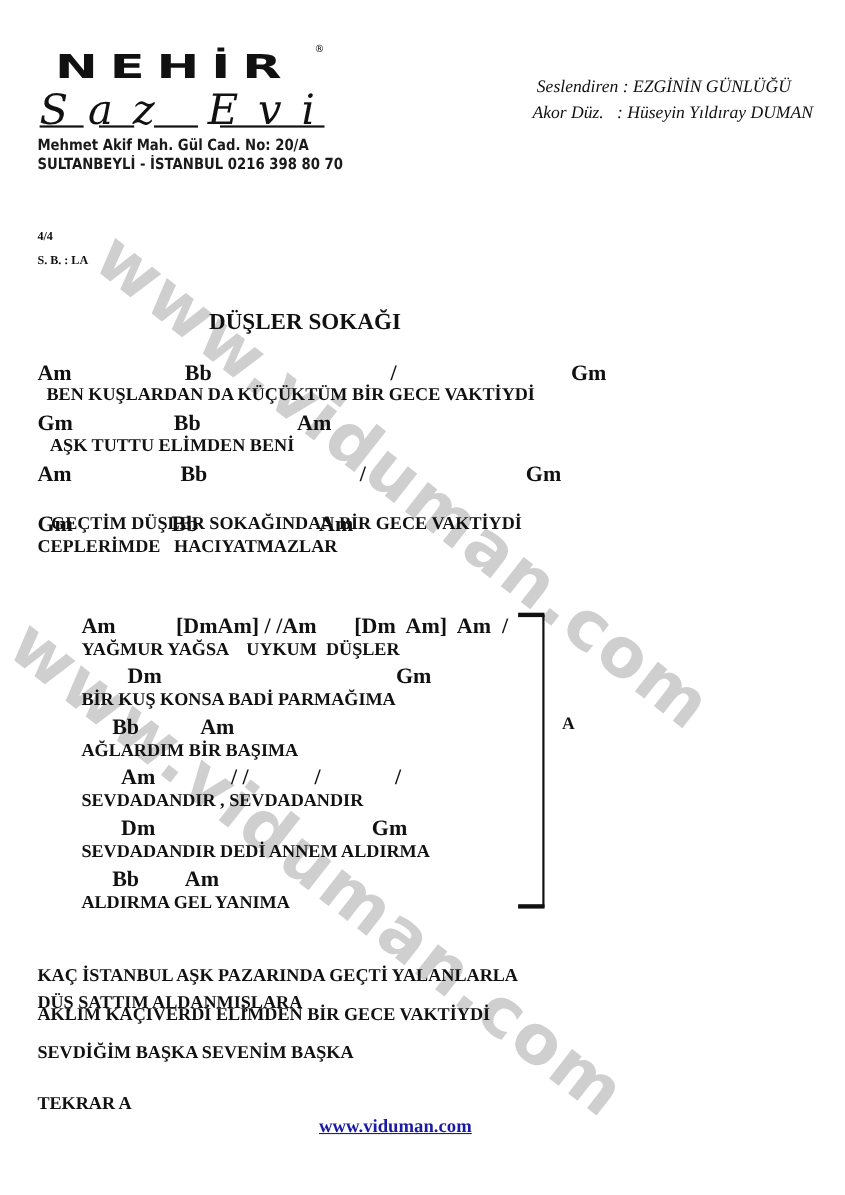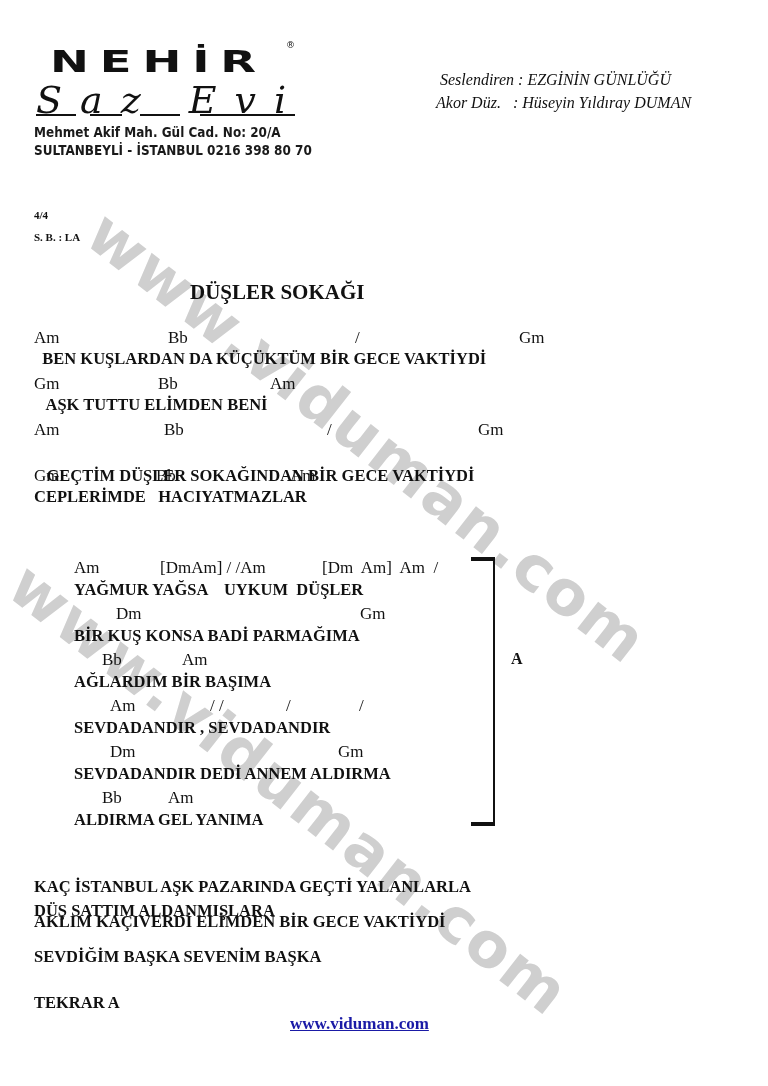--- a/index.html
+++ b/index.html
@@ -3,24 +3,24 @@
 <meta charset="utf-8">
 <style>
   html, body { margin:0; padding:0; }
   body { width:768px; height:1086px; background:#ffffff; position:relative; overflow:hidden; font-family:"Liberation Serif", serif; color:#111; }
   .wm { position:absolute; font-family:"DejaVu Sans", sans-serif; font-weight:bold; color:#cfcfcf; font-size:62px; white-space:nowrap; transform-origin:0 0; letter-spacing:2px; }
   .logo-nehir { position:absolute; left:50px; top:44px; font-family:"DejaVu Sans", sans-serif; font-weight:900; font-size:30px; letter-spacing:7px; color:#111; transform:scaleX(1.55); transform-origin:0 0; }
   .reg { position:absolute; left:286px; top:40px; font-size:9px; font-family:"DejaVu Sans", sans-serif; }
   .logo-saz { position:absolute; left:36px; top:78px; font-family:"DejaVu Serif", serif; font-style:italic; font-size:38px; letter-spacing:18px; color:#111; }
   .logo-line { position:absolute; height:2px; background:#111; top:114px; }
   .addr { position:absolute; left:34px; font-family:"DejaVu Sans", sans-serif; font-weight:bold; font-size:14px; transform:scaleX(0.86); transform-origin:0 0; color:#1a1a1a; }
-  .credits { position:absolute; font-style:italic; font-size:16px; color:#111; }
+  .credits { position:absolute; font-style:italic; font-size:16px; color:#111;margin-left:48px; }
   .meta { position:absolute; left:34px; font-weight:bold; font-size:11px; }
   .title { position:absolute; left:190px; top:280px; font-weight:bold; font-size:21px; }
-  .chord { position:absolute; font-weight:normal; font-size:17px; white-space:pre; }
+  .chord { position:absolute; font-weight:bold; font-size:20px; white-space:pre; }
   .lyric { position:absolute; font-weight:bold; font-size:16.5px; white-space:pre; }
   .bracket-v { position:absolute; left:493px; top:559px; width:2px; height:266px; background:#111; }
   .bracket-h { position:absolute; left:471px; width:24px; height:4px; background:#111; }
   .bracket-label { position:absolute; left:511px; top:650px; font-weight:bold; font-size:16px; }
   .link { position:absolute; left:290px; top:1014px; font-weight:bold; font-size:17px; color:#1a1aa6; text-decoration:underline; }
 </style>
 </head>
 <body>
 
 <div class="wm" style="left:118px; top:196px; transform:rotate(38deg);">www.viduman.com</div>

